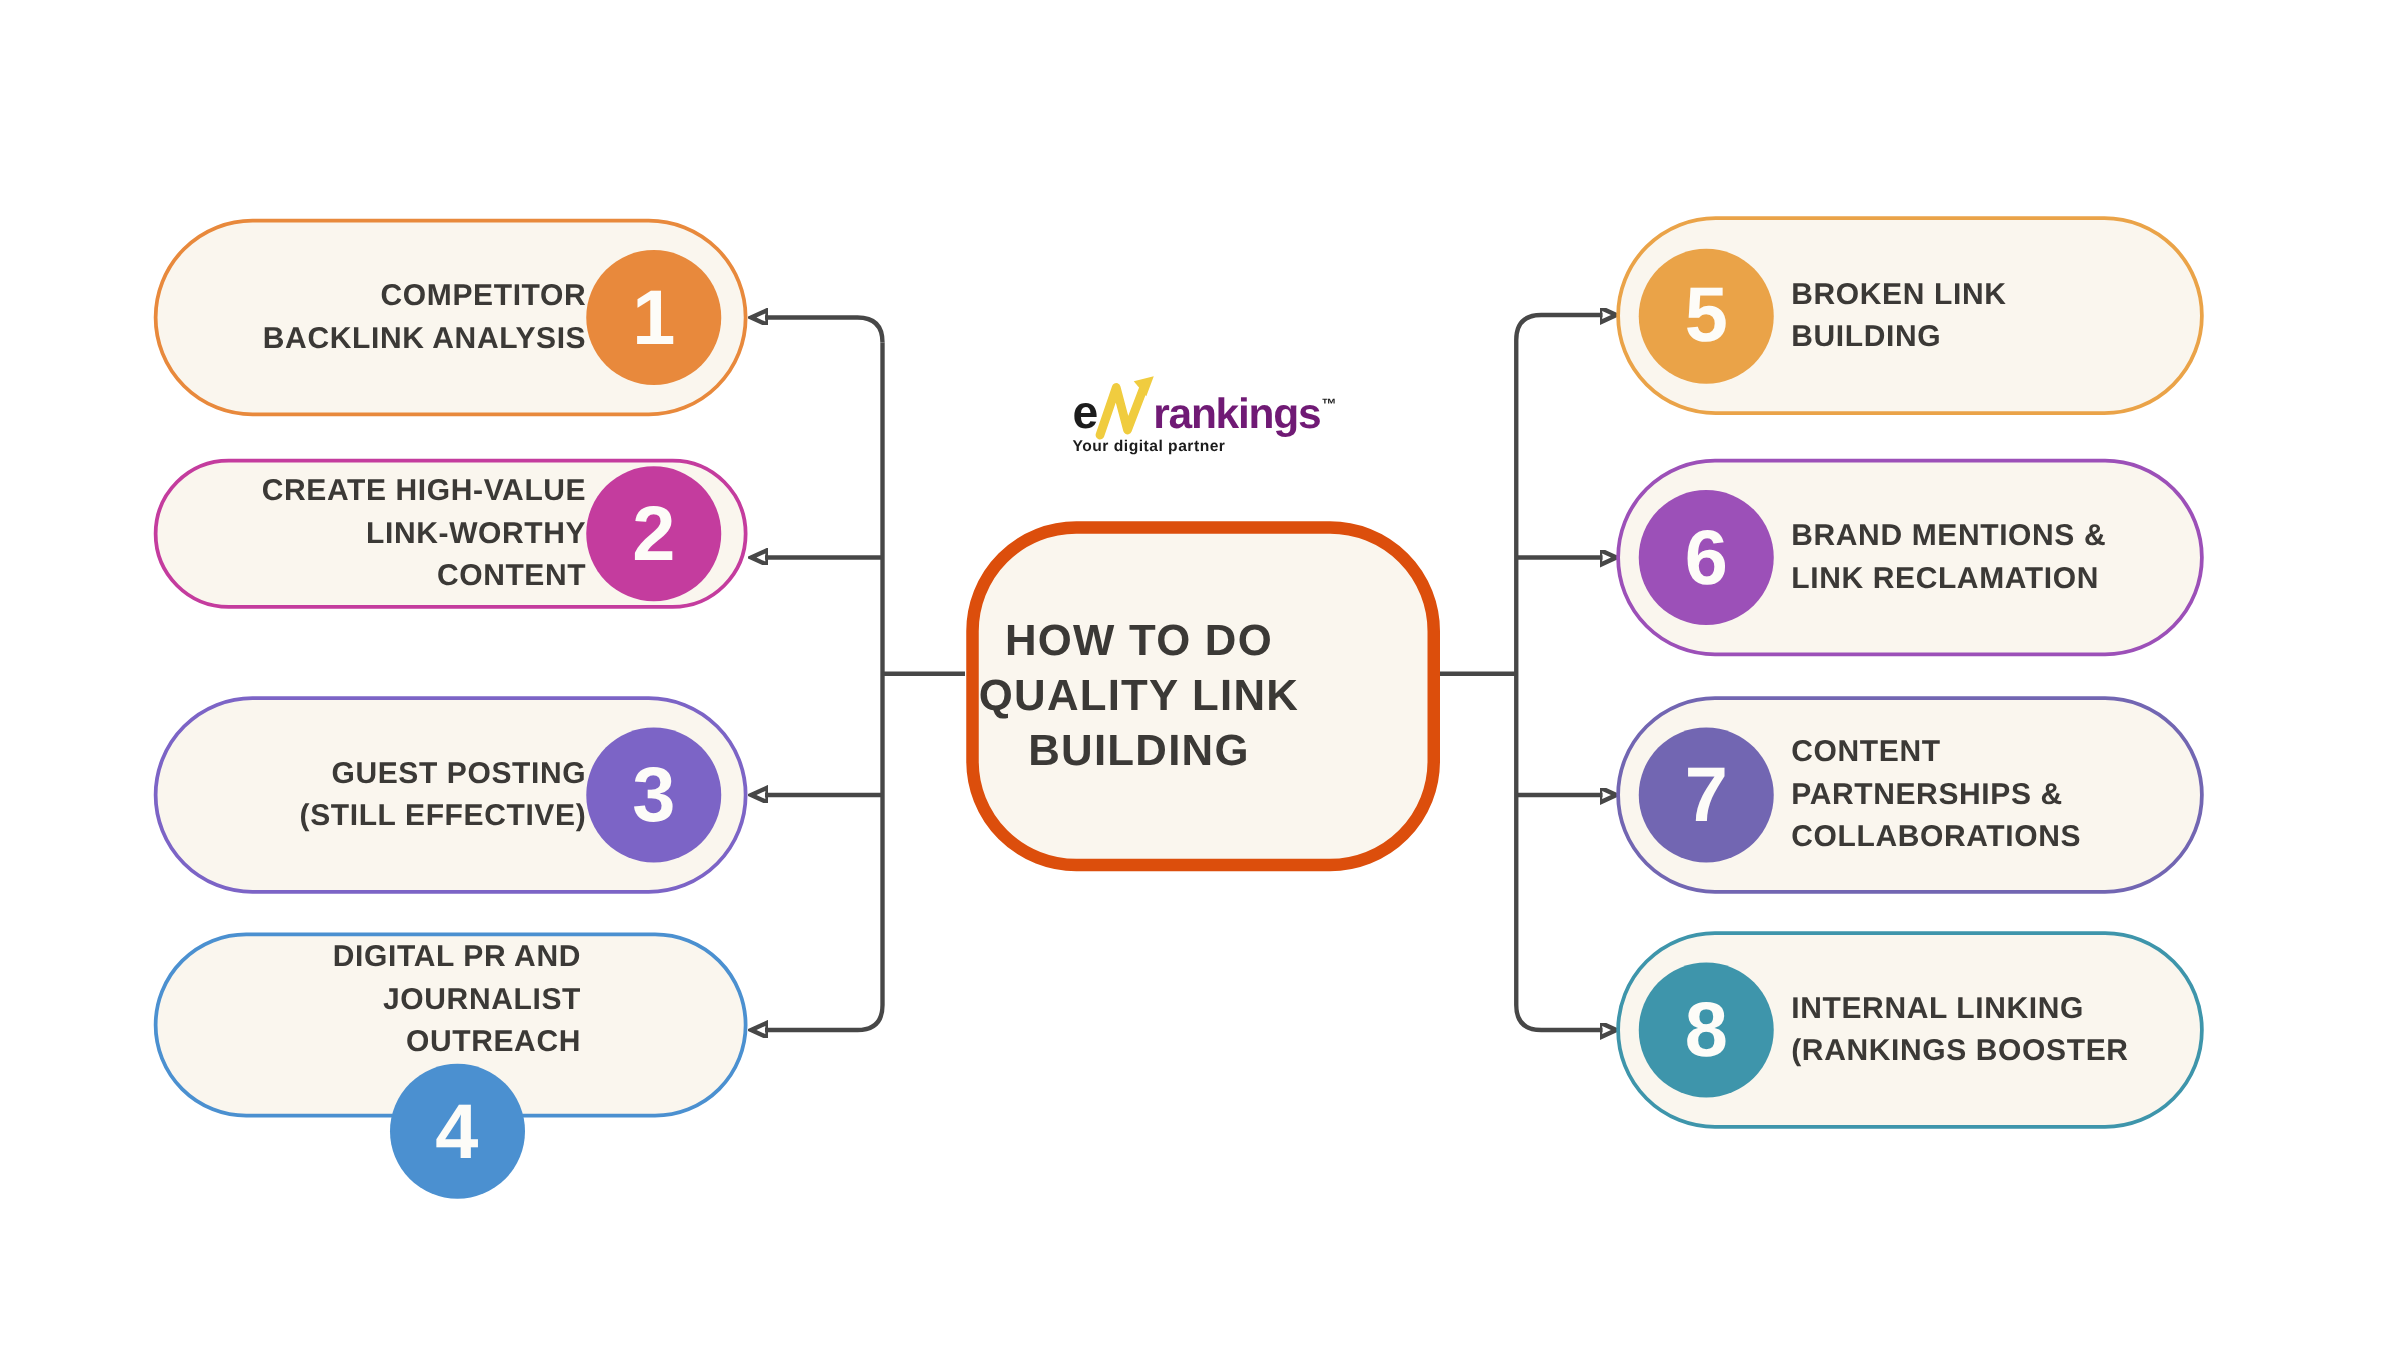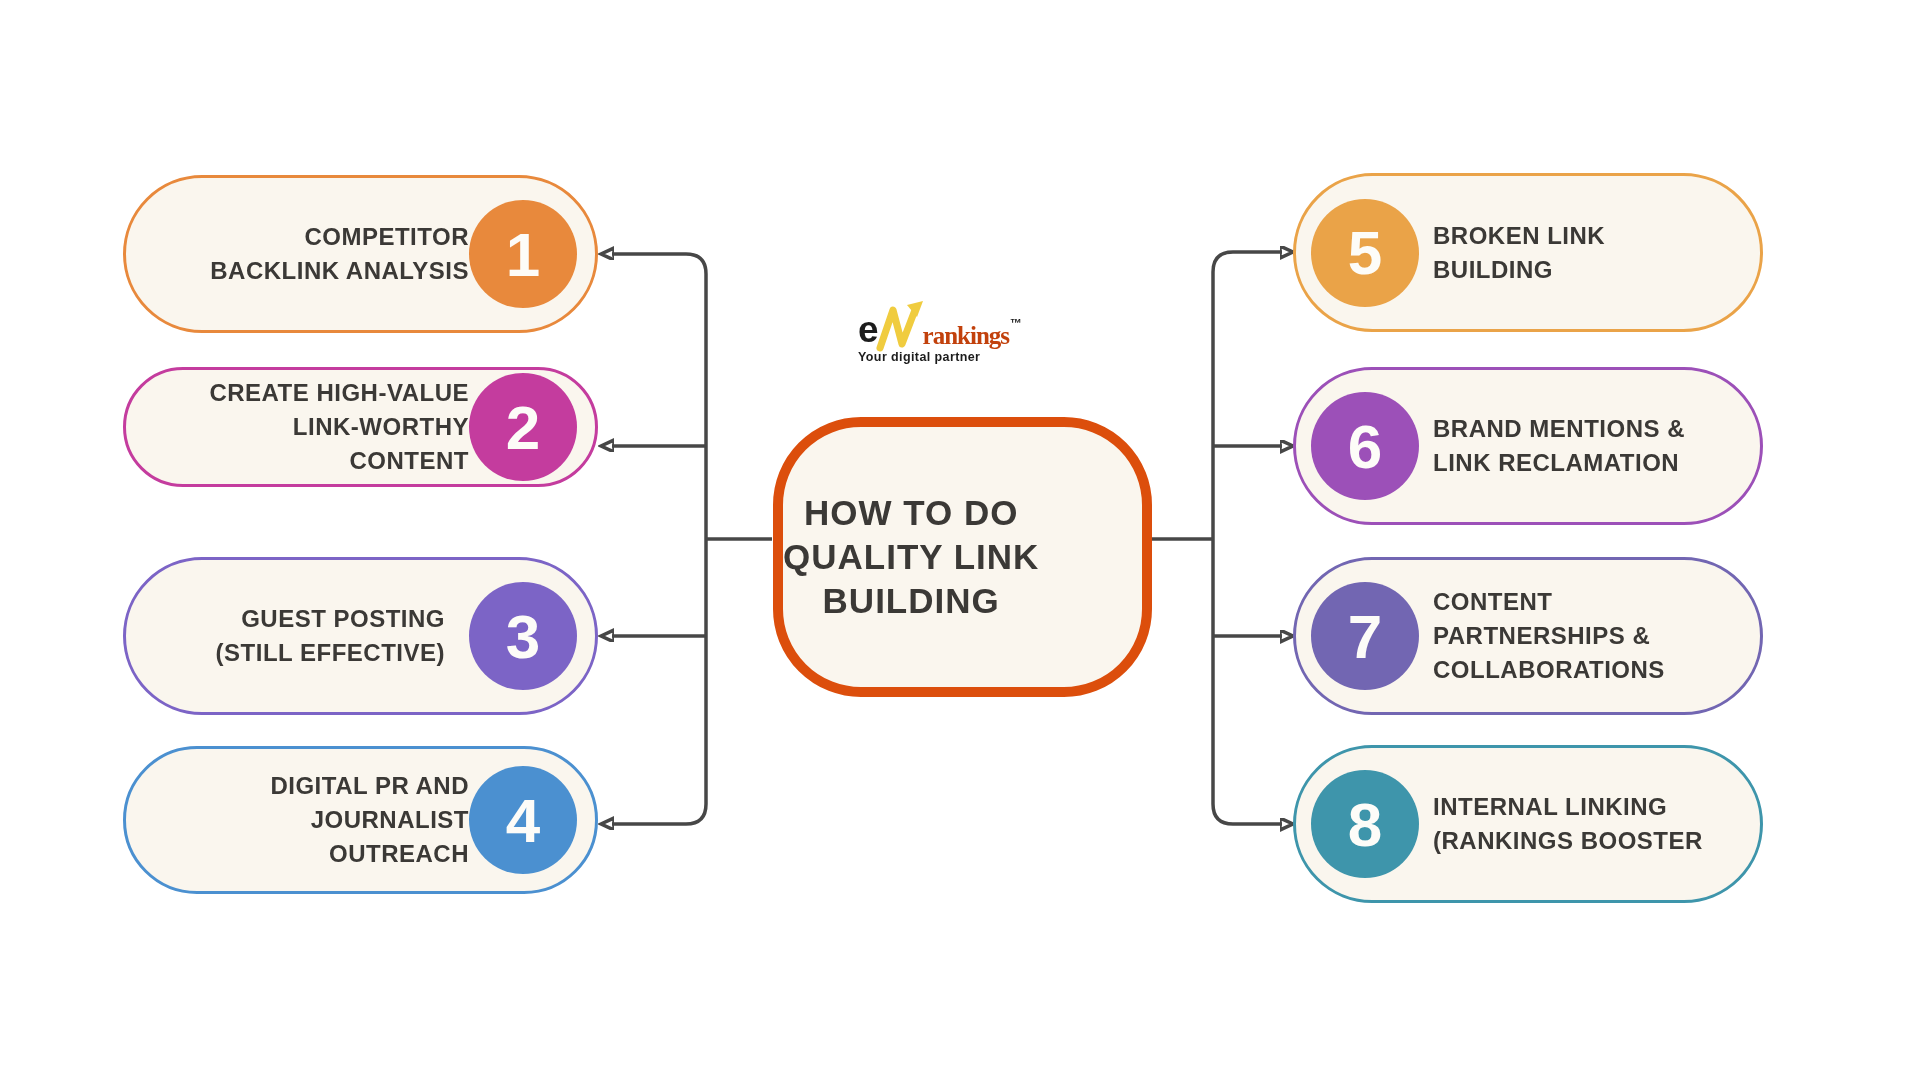--- a/index.html
+++ b/index.html
@@ -36,22 +36,22 @@
   }
   .capsule.left{padding:0 18px 0 28px;}
   .capsule.left .label{text-align:right;order:1;}
   .capsule.left .num{order:2;}
   .capsule.right{padding:0 28px 0 15px;}
   .capsule.right .num{order:1;}
   .capsule.right .label{text-align:left;padding-left:14px;order:2;}
 
   .c1{left:123px;top:175px;width:475px;height:158px;}
   .c2{left:123px;top:367px;width:475px;height:120px;}
-  .c3{left:123px;top:557px;width:475px;height:158px;gap:24px;}
-  .c4{left:123px;top:746px;width:475px;height:148px;}
+  .c3{left:123px;top:557px;width:475px;height:158px;}
+  .c4{left:123px;top:746px;width:475px;height:148px;flex-direction:column;}
   .c5{left:1293px;top:173px;width:470px;height:159px;}
   .c6{left:1293px;top:367px;width:470px;height:158px;}
   .c7{left:1293px;top:557px;width:470px;height:158px;}
   .c8{left:1293px;top:745px;width:470px;height:158px;}
 
   .center-box{
     position:absolute;left:773px;top:417px;width:379px;height:280px;
     background:var(--capsule-fill);
     border:10px solid var(--center-border);
     border-radius:88px;
@@ -59,21 +59,21 @@
   }
   .center-box .title{
     text-align:center;color:var(--text);
     font-size:35px;font-weight:bold;line-height:44px;letter-spacing:1px;
   }
 
   .logo{position:absolute;left:858px;top:300px;display:flex;flex-direction:column;}
   .logo-row{display:flex;align-items:flex-end;}
   .logo-e{font-size:37px;font-weight:bold;color:#1C1C1C;line-height:1;margin-bottom:4px;margin-right:-5px;}
   .logo-arrow{width:52px;height:52px;flex:0 0 52px;margin-right:-3px;}
-  .logo-name{font-size:25px;font-weight:bold;color:#c2410c;letter-spacing:-1px;line-height:1;margin-bottom:4px;font-family:Liberation Serif, serif;}
+  .logo-name{font-size:34px;font-weight:bold;color:#701a75;letter-spacing:-1px;line-height:1;margin-bottom:4px;}
   .logo-tm{font-size:12px;font-weight:bold;color:#1C1C1C;margin-bottom:22px;margin-left:1px;}
   .logo-tagline{font-size:12.5px;font-weight:bold;color:#1C1C1C;letter-spacing:0.4px;margin-top:-2px;}
 </style>
 </head>
 <body>
 
 <div class="canvas">
 
   <svg class="connectors" viewBox="0 0 1920 1080">
     <defs>

